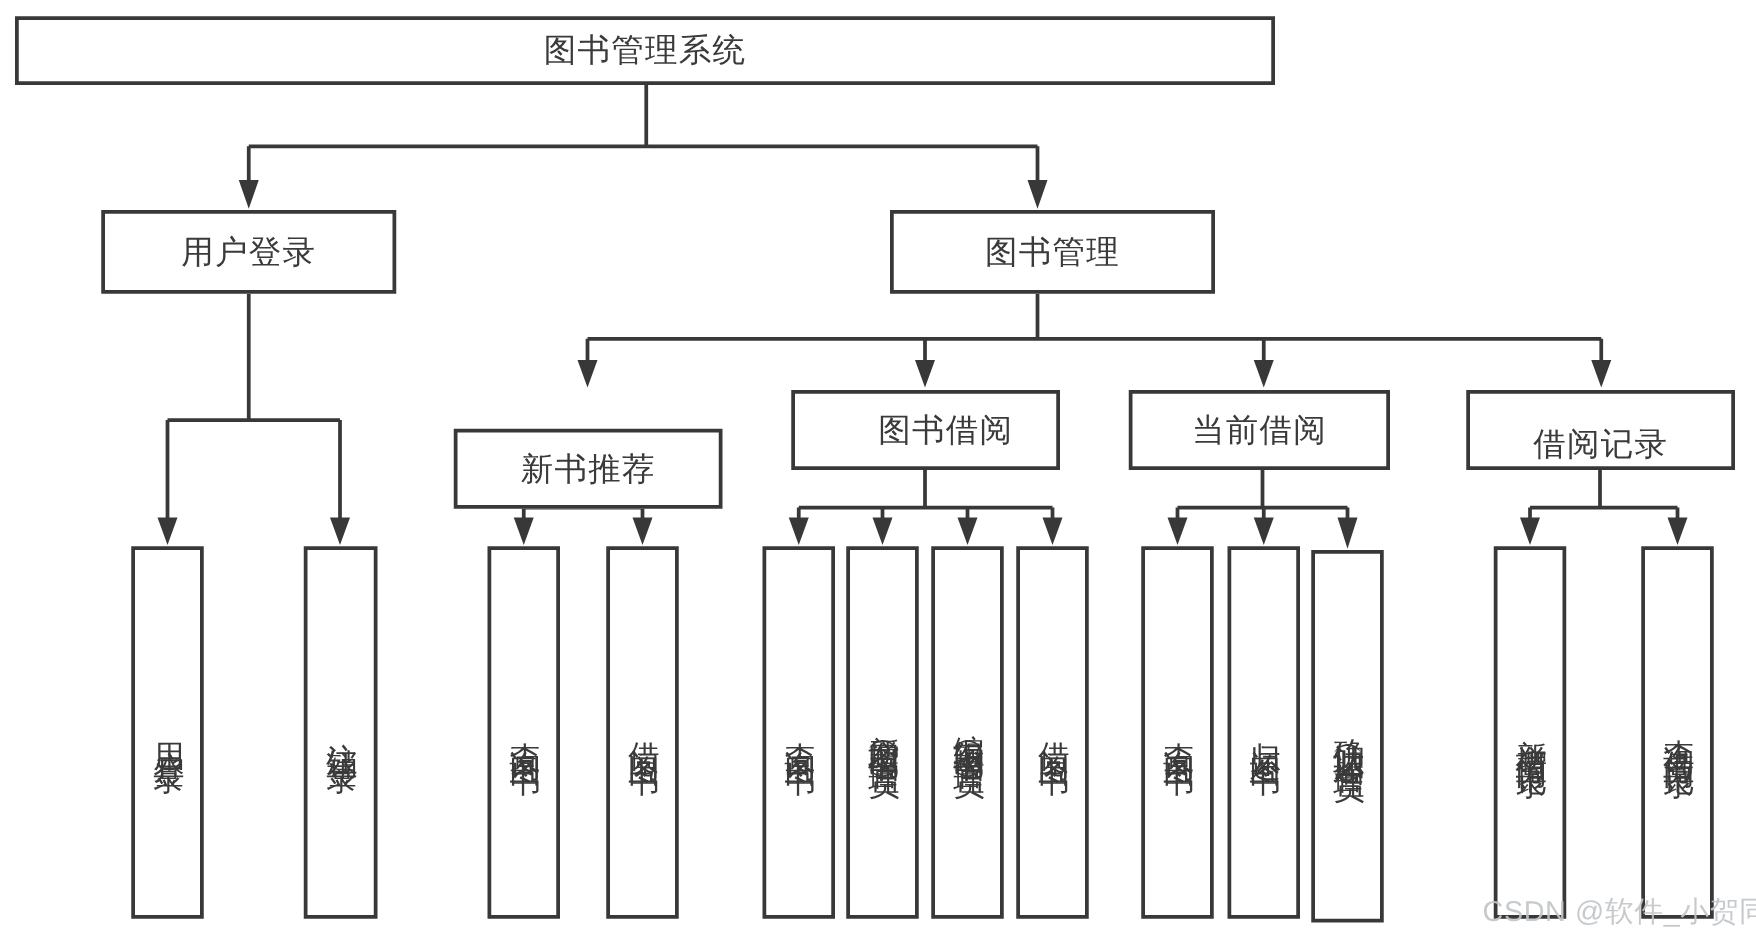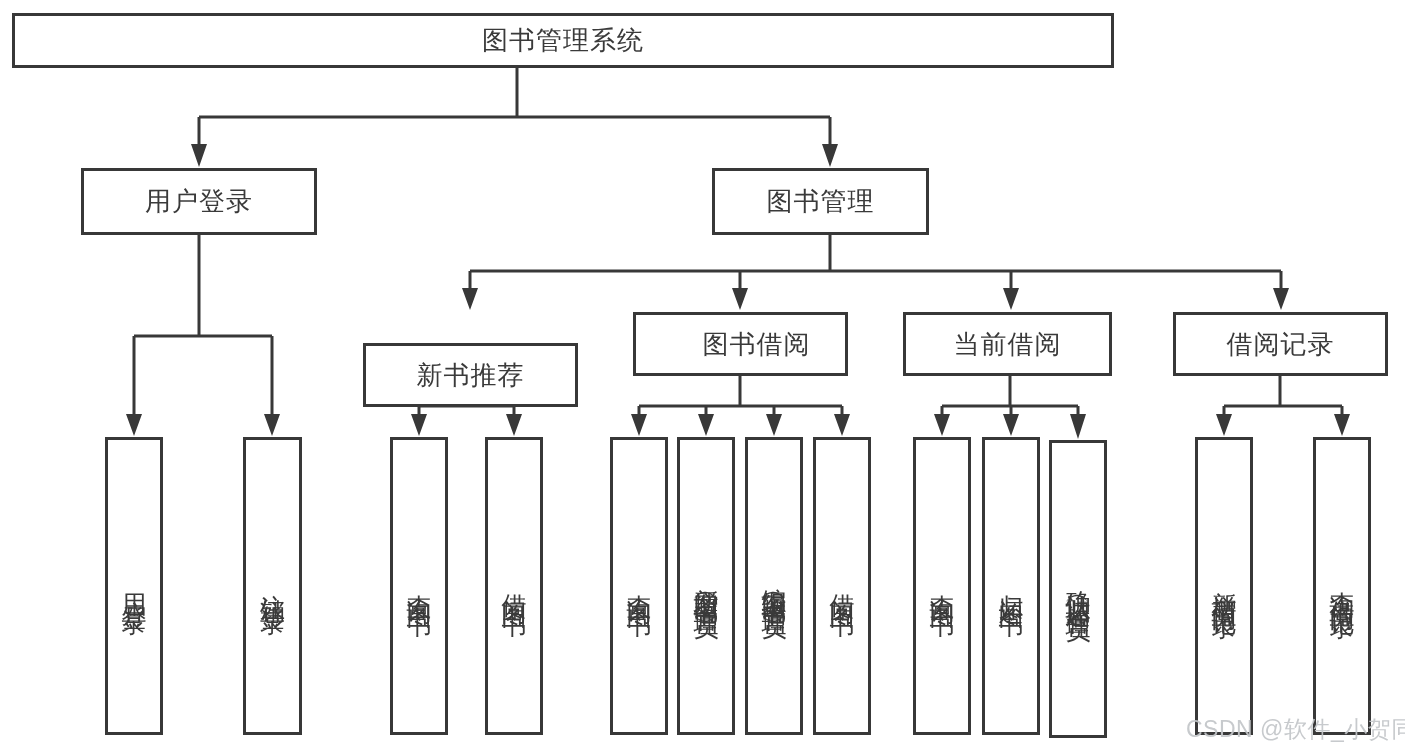--- a/index.html
+++ b/index.html
@@ -73,41 +73,41 @@
       <path class="ln" d="M1010 376 V406 M942 406 H1078 M942 406 V416 M1011 406 V416 M1078 406 V416"></path>
       <path class="ar" d="M934 414 H950 L942 436 Z M1003 414 H1019 L1011 436 Z M1070 414 H1086 L1078 439 Z"></path>
     </g>
 
     <g>
       <path class="ln" d="M1280 376 V406 M1224 406 H1342 M1224 406 V416 M1342 406 V416"></path>
       <path class="ar" d="M1216 414 H1232 L1224 436 Z M1334 414 H1350 L1342 436 Z"></path>
     </g>
   </svg>
 
-  <div class="hbox" style="left:12px;top:13px;width:1102px;height:55px;">
+  <div class="hbox" style="left:12px;top:13px;width:1008px;height:55px;">
     <span>图书管理系统</span>
   </div>
 
   <div class="hbox" style="left:81px;top:168px;width:236px;height:67px;">
     <span>用户登录</span>
   </div>
-  <div class="hbox" style="left:712px;top:168px;width:217px;height:67px;">
+  <div class="hbox" style="left:712px;top:168px;width:260px;height:67px;">
     <span>图书管理</span>
   </div>
 
   <div class="hbox" style="left:363px;top:312px;width:215px;height:64px;margin-top:31px;">
     <span>新书推荐</span>
   </div>
   <div class="hbox" style="left:633px;top:312px;width:215px;height:64px;padding-left:32px;">
     <span>图书借阅</span>
   </div>
   <div class="hbox" style="left:903px;top:312px;width:209px;height:64px;">
     <span>当前借阅</span>
   </div>
-  <div class="hbox" style="left:1173px;top:312px;width:215px;height:64px;">
+  <div class="hbox" style="left:1173px;top:312px;width:215px;height:64px;align-items:flex-end;">
     <span>借阅记录</span>
   </div>
 
   <div class="vbox" style="left:105px;">用户登录</div>
   <div class="vbox" style="left:243px;width:59px;">注销登录</div>
 
   <div class="vbox" style="left:390px;">查询图书</div>
   <div class="vbox" style="left:485px;">借阅图书</div>
 
   <div class="vbox" style="left:610px;">查询图书</div>

